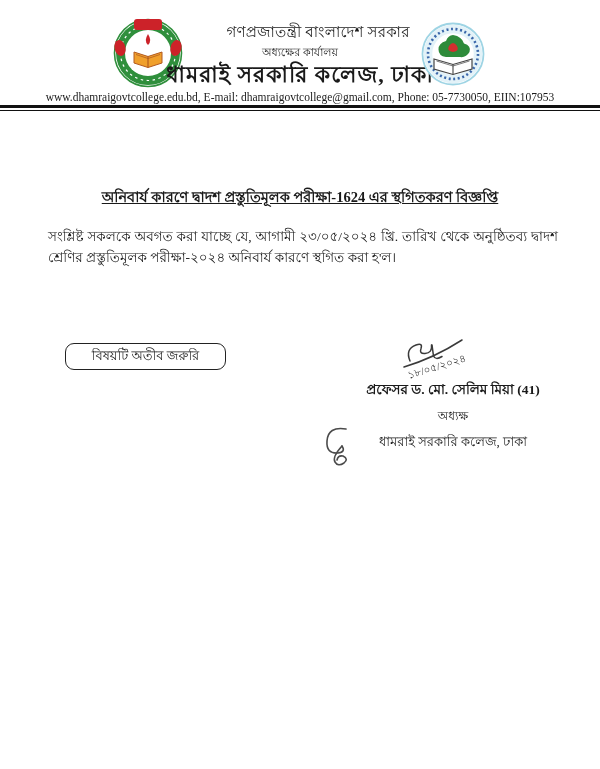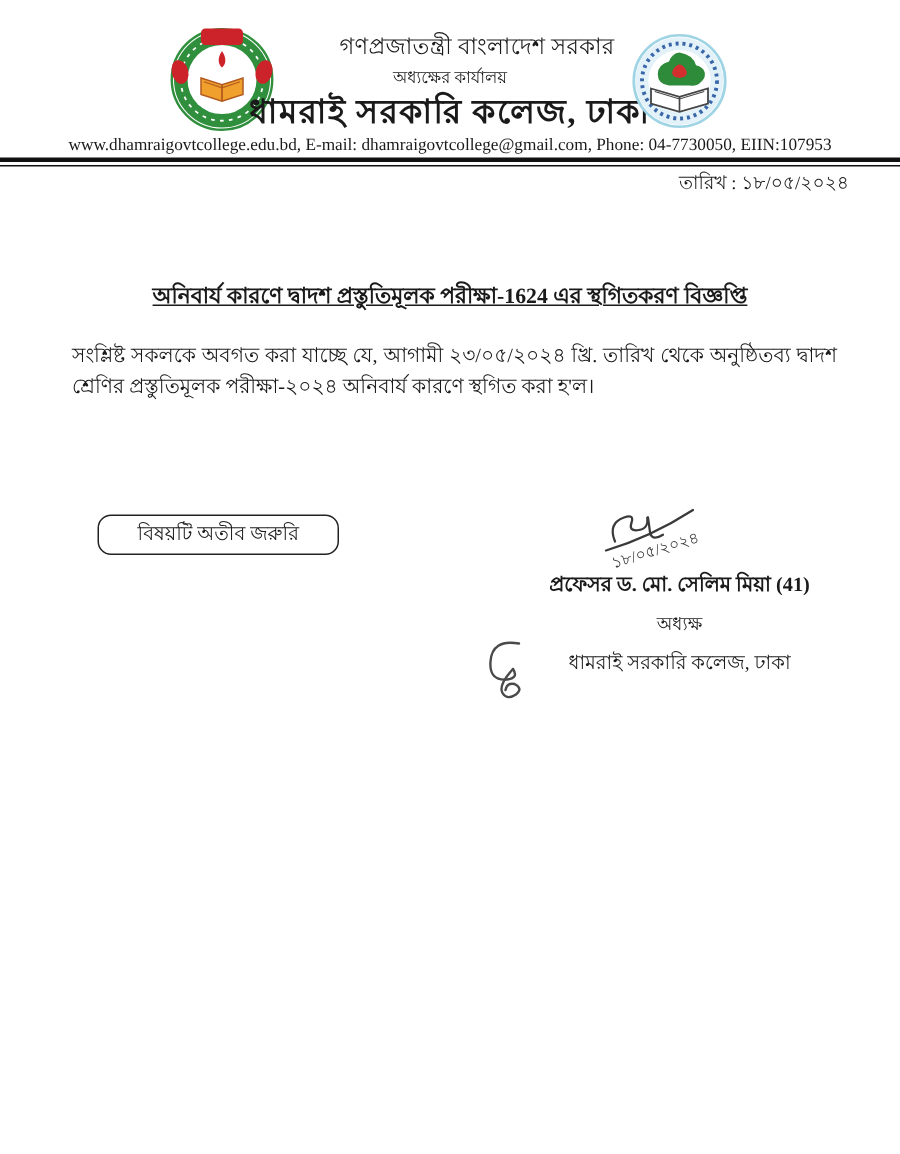--- a/index.html
+++ b/index.html
@@ -102,26 +102,25 @@
       <circle cx="34" cy="32" r="25" fill="none" stroke="#1c4f9c" stroke-width="2.6" stroke-dasharray="2 2.6" opacity="0.85"></circle>
       <circle cx="34" cy="32" r="20" fill="#ffffff"></circle>
       <path d="M34 13 q9 1.5 11 8.5 q7.5 2 5.5 8.5 q-3.5 6 -9.5 5 l-14 0 q-7.5 -1 -7.5 -7.5 q0 -6.5 7.5 -8.5 q2 -5.5 7 -6" fill="#2e8b3a"></path>
       <path d="M30 24 q4 -6 8 0 q3 5 -4 6 q-7 -1 -4 -6" fill="#d32f2f"></path>
       <path d="M15 37 L34 42.5 L53 37 L53 47 L34 52.5 L15 47 Z" fill="#ffffff" stroke="#444444" stroke-width="1.2"></path>
       <path d="M34 42.5 L34 52.5" stroke="#444444" stroke-width="1.1"></path>
       <path d="M17.5 39 L34 44 L50.5 39" fill="none" stroke="#444444" stroke-width="0.7"></path>
     </svg>
   </div>
 
-  <div class="contact-line">www.dhamraigovtcollege.edu.bd, E-mail: dhamraigovtcollege@gmail.com, Phone: 04-7730050, EIIN:107953</div>
+  <div class="contact-line">www.dhamraigovtcollege.edu.bd, E-mail: dhamraigovtcollege@gmail.com, Phone: 05-7730050, EIIN:107953</div>
 
   <div class="rule-thick"></div>
   <div class="rule-thin"></div>
 
-  <div class="date-line">তারিখ : ১৮/০৫/২০২৪</div>
 
   <div class="notice-title">অনিবার্য কারণে দ্বাদশ প্রস্তুতিমূলক পরীক্ষা-1624 এর স্থগিতকরণ বিজ্ঞপ্তি</div>
 
   <div class="notice-body">সংশ্লিষ্ট সকলকে অবগত করা যাচ্ছে যে, আগামী ২৩/০৫/২০২৪ খ্রি. তারিখ থেকে অনুষ্ঠিতব্য দ্বাদশ শ্রেণির প্রস্তুতিমূলক পরীক্ষা-২০২৪ অনিবার্য কারণে স্থগিত করা হ'ল।</div>
 
   <div class="urgent-box">
     <span>বিষয়টি অতীব জরুরি</span>
   </div>
 
   <div class="signature-block">

